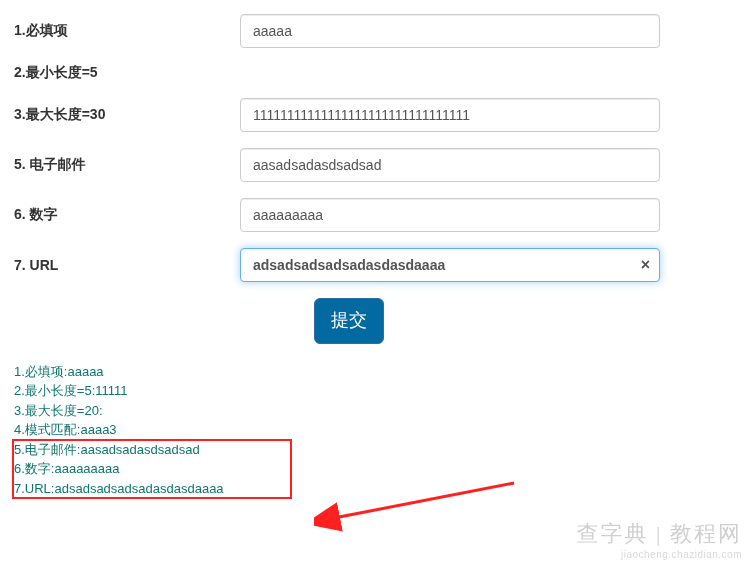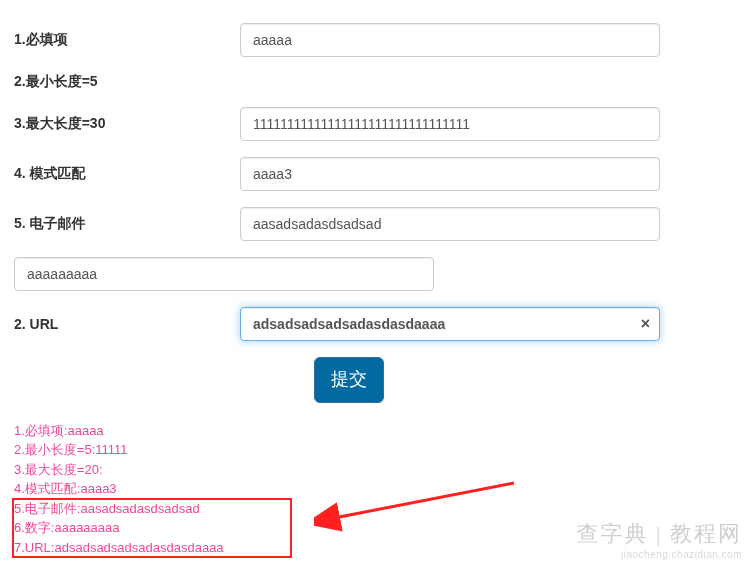--- a/index.html
+++ b/index.html
@@ -8,21 +8,20 @@
       font-size: 14px;
       color: #333;
       background: #fff;
       width: 752px;
       height: 568px;
       position: relative;
       overflow: hidden;
     }
     .form-container {
       padding: 14px 0 0 14px;
-      margin-top: 9px;
     }
     .form-row {
       display: flex;
       align-items: center;
       margin-bottom: 16px;
     }
     .form-label {
       width: 226px;
       font-weight: bold;
       font-size: 14px;
@@ -81,21 +80,21 @@
       border-radius: 6px;
       cursor: pointer;
     }
     .output-container {
       padding-left: 14px;
       position: relative;
     }
     .output-line {
       font-size: 13px;
       line-height: 1.5;
-      color: #ec4899;
+      color: #0f766e;
       margin-bottom: 0;
     }
     .highlight-box {
       position: absolute;
       left: 12px;
       top: 77px;
       width: 280px;
       height: 60px;
       border: 2px solid #ff2020;
       pointer-events: none;
@@ -142,42 +141,37 @@
     <div class="form-label">2.最小长度=5</div>
   </div>
 
   <div class="form-row">
     <div class="form-label">3.最大长度=30</div>
     <div class="form-input-wrap">
       <input class="form-input" value="11111111111111111111111111111111" style="">
     </div>
   </div>
 
-  <div class="form-row">
-    <div class="form-label">4. 模式匹配</div>
-    <div class="form-input-wrap">
-      <input class="form-input" value="aaaa3" style="">
-    </div>
-  </div>
 
   <div class="form-row">
     <div class="form-label">5. 电子邮件</div>
     <div class="form-input-wrap">
       <input class="form-input" value="aasadsadasdsadsad" style="">
     </div>
   </div>
 
   <div class="form-row">
+    <div class="form-label">6. 数字</div>
     <div class="form-input-wrap">
       <input class="form-input" value="aaaaaaaaa" style="">
     </div>
   </div>
 
   <div class="form-row">
-    <div class="form-label">2. URL</div>
+    <div class="form-label">7. URL</div>
     <div class="form-input-wrap">
       <input class="form-input focused" style="padding-right: 30px;" value="adsadsadsadsadasdasdaaaa">
       <button class="clear-x">×</button>
     </div>
   </div>
 
   <div class="submit-row">
     <button class="btn-primary">提交</button>
   </div>
 

